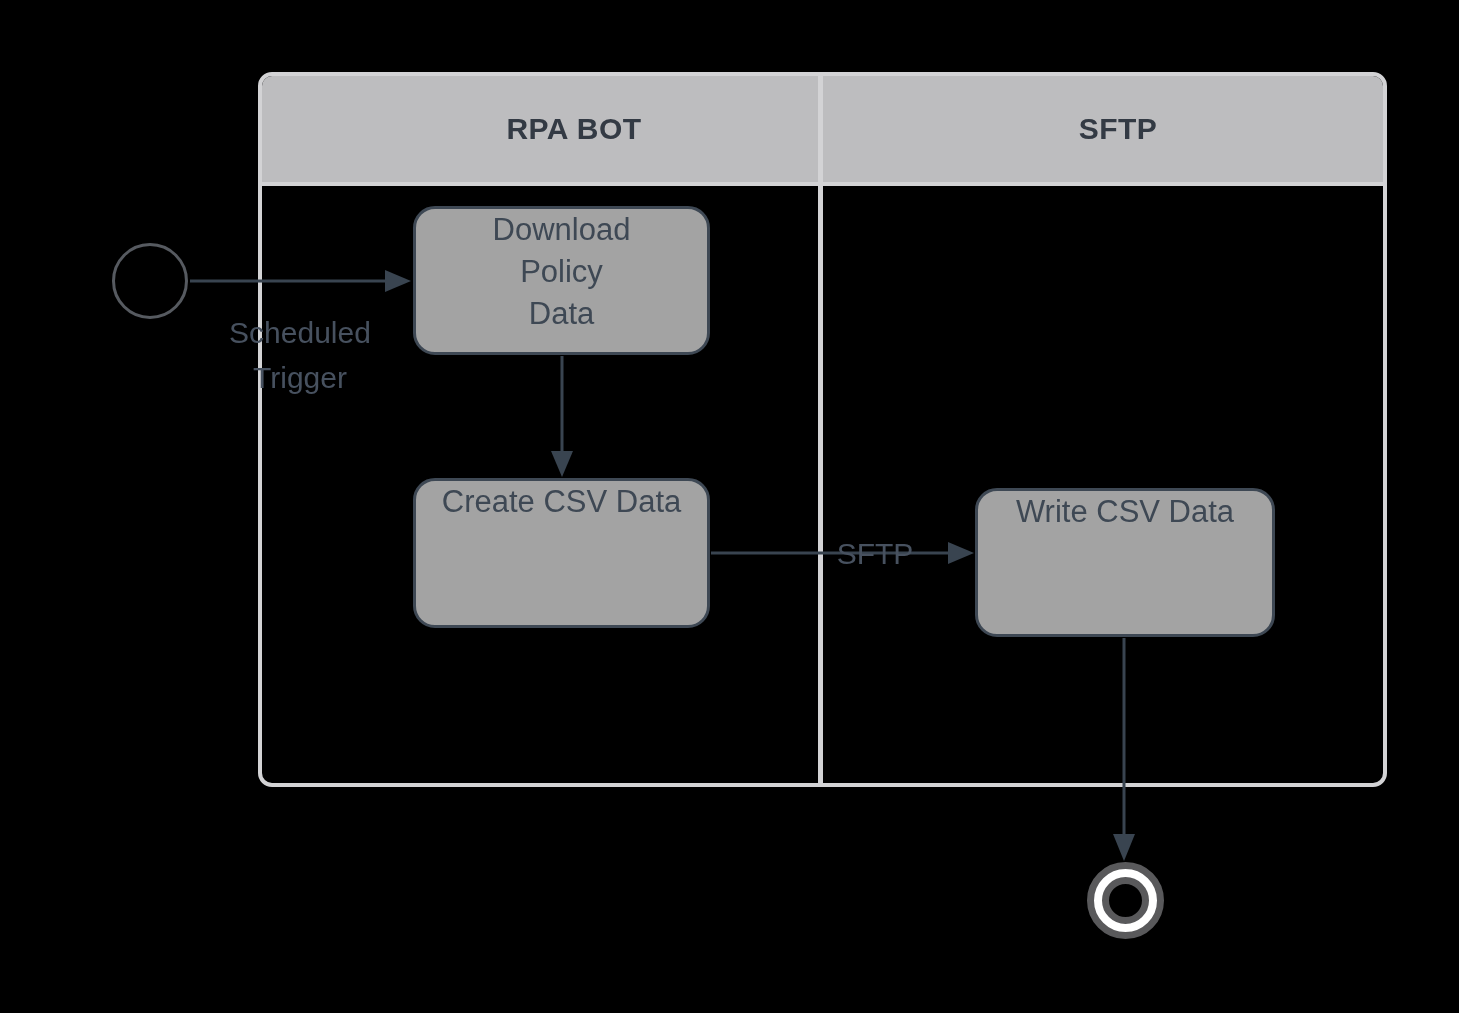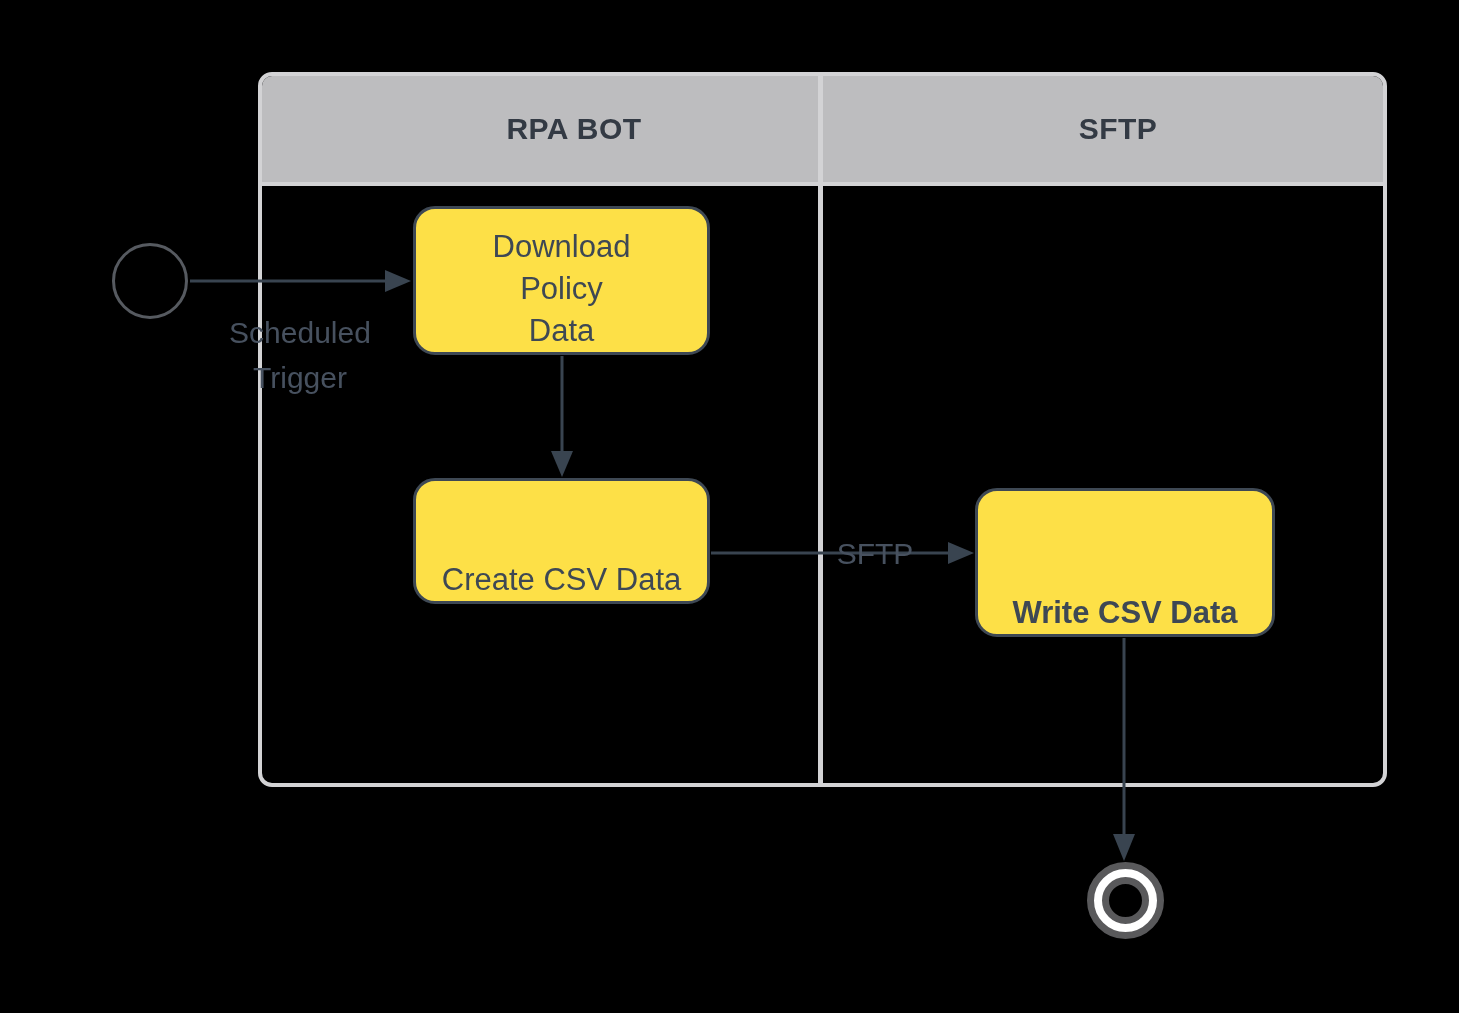--- a/index.html
+++ b/index.html
@@ -104,37 +104,37 @@
     box-sizing: border-box;
     border: 7px solid #59595b;
     border-radius: 50%;
     background: #000000;
   }
 
   
   .task {
     position: absolute;
     box-sizing: border-box;
-    background: #fde047;
+    background: #a3a3a3;
     border: 3px solid #3e4854;
     border-radius: 22px;
     display: flex;
-    align-items: flex-end;
+    align-items: flex-start;
     justify-content: center;
   }
   .task-label {
     font-size: 31px;
     line-height: 42px;
     color: #3e4854;
     text-align: center;
     white-space: pre-line;
   }
   .task.download { left: 413px; top: 206px; width: 297px; height: 149px; }
-  .task.create   { left: 413px; top: 478px; width: 297px; height: 126px; }
-  .task.write    { left: 975px; top: 488px; width: 300px; height: 149px; font-weight: bold; }
+  .task.create   { left: 413px; top: 478px; width: 297px; height: 150px; }
+  .task.write    { left: 975px; top: 488px; width: 300px; height: 149px; }
 
   
   .edge-label {
     position: absolute;
     font-size: 30px;
     line-height: 45px;
     color: #47515f;
     text-align: center;
     white-space: pre-line;
   }

